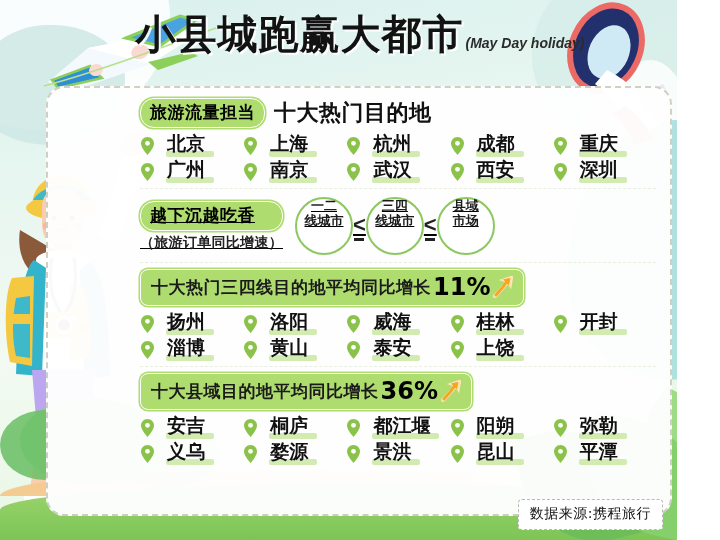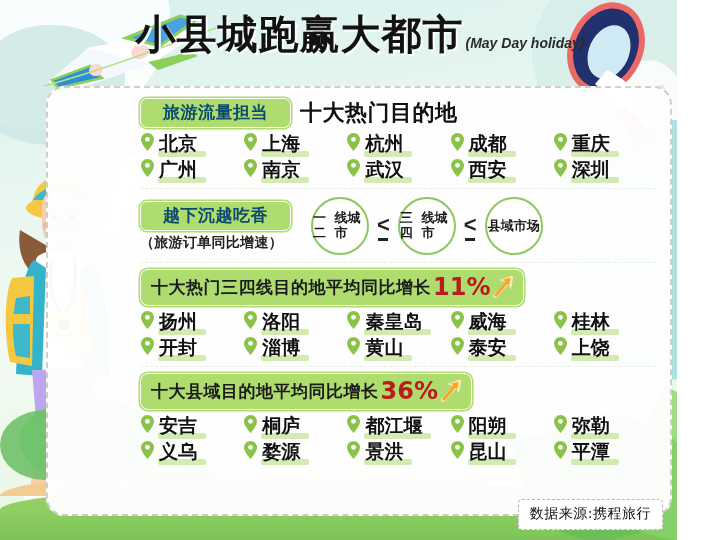--- a/index.html
+++ b/index.html
@@ -64,54 +64,54 @@
   .panel{position:absolute;left:46px;top:86px;width:626px;height:430px;
          background:#ffffff;border:2px dashed #cfcfc4;border-radius:18px;
          opacity:.97;z-index:4;}
   .panel-inner{position:absolute;left:46px;top:86px;width:626px;height:430px;z-index:5;
                padding:12px 16px 10px 94px;}
 
   .section{position:relative;}
   .divider{height:0;border-top:1px dashed #e8efe0;margin:7px 0 6px 0;}
 
   .hdr-row{display:flex;align-items:center;gap:9px;margin-bottom:5px;}
-  .badge{display:inline-block;background:#aedc6f;color:#0c4a6e;font-weight:bold;
-         font-size:17px;line-height:1;padding:5px 22px 6px;border-radius:7px;
+  .badge{display:inline-block;background:#aedc6f;color:#000000;font-weight:bold;
+         font-size:17px;line-height:1;padding:5px 9px 6px;border-radius:14px;
          border:1.5px solid #ffffff;box-shadow:0 0 0 1.5px #aedc6f;
          letter-spacing:.5px;font-family:"DejaVu Sans","Liberation Sans",sans-serif;}
   .hdr-text{font-size:22px;font-weight:bold;color:#111;letter-spacing:.5px;
             font-family:"DejaVu Sans","Liberation Sans",sans-serif;}
 
   .wide-badge{display:inline-flex;align-items:center;background:#aedc6f;border-radius:8px;
               border:1.5px solid #ffffff;box-shadow:0 0 0 1.5px #aedc6f;
               padding:5px 10px 6px;}
   .wide-badge .wb-text{font-size:17px;font-weight:bold;color:#1b1b1b;letter-spacing:.5px;
               font-family:Liberation Serif, serif;}
-  .wide-badge .wb-pct{font-size:24px;font-weight:bold;color:#b91c1c;line-height:1;
+  .wide-badge .wb-pct{font-size:24px;font-weight:bold;color:#000000;line-height:1;
               margin-left:2px;font-family:"DejaVu Sans","Liberation Sans",sans-serif;}
   .arrow-icon{width:22px;height:22px;margin-left:1px;}
 
   
   .city-grid{display:grid;grid-template-columns:repeat(5,1fr);row-gap:4px;margin-top:5px;}
-  .city{display:flex;align-items:flex-start;gap:3px;}
+  .city{display:flex;align-items:flex-end;gap:11px;}
   .pin{width:15px;height:18px;flex:0 0 auto;}
   .city-name{position:relative;font-size:19px;font-weight:bold;color:#111;line-height:1;
              padding:1px 3px 2px 1px;
              font-family:"DejaVu Sans","Liberation Sans",sans-serif;}
   .city-name::after{content:"";position:absolute;left:0;right:-6px;bottom:-2px;height:6px;
              background:#c9e8a2;opacity:.85;z-index:-1;border-radius:2px;}
   .city-name{z-index:0;}
 
   
-  .tier-row{display:flex;align-items:center;gap:8px;}
+  .tier-row{display:flex;align-items:center;gap:0;text-decoration:underline;}
   .tier-left{display:flex;flex-direction:column;gap:3px;margin-right:12px;}
   .sub-note{font-size:14px;color:#222;font-weight:bold;letter-spacing:.3px;
             font-family:"DejaVu Sans","Liberation Sans",sans-serif;}
   .circle{width:58px;height:58px;border-radius:50%;border:2.5px solid #8cc85f;
-          display:flex;flex-direction:row;align-items:center;justify-content:center;
+          display:flex;flex-direction:column;align-items:center;
           background:#ffffff;}
   .circle span{font-size:13px;font-weight:bold;color:#1b1b1b;line-height:1.15;
           font-family:"DejaVu Sans","Liberation Sans",sans-serif;}
   .lt{font-size:22px;font-weight:bold;color:#222;position:relative;padding-bottom:3px;}
   .lt::after{content:"";position:absolute;left:1px;right:2px;bottom:0;height:2.5px;background:#222;}
 
   
   .source{position:absolute;right:14px;bottom:10px;z-index:8;
           background:#ffffff;border:1.5px dashed #b9b9ae;border-radius:4px;
           padding:5px 11px 6px;font-size:14px;font-weight:normal;color:#111;
@@ -349,27 +349,20 @@
               <path d="M7.5 0C3.9 0 1 2.9 1 6.5 1 11 7.5 18 7.5 18S14 11 14 6.5C14 2.9 11.1 0 7.5 0z" fill="#8bc34a"></path>
               <circle cx="7.5" cy="6.3" r="2.4" fill="#fff"></circle>
             </svg>
           <span class="city-name">洛阳</span>
         </div>
         <div class="city">
           <svg class="pin" viewBox="0 0 15 18">
               <path d="M7.5 0C3.9 0 1 2.9 1 6.5 1 11 7.5 18 7.5 18S14 11 14 6.5C14 2.9 11.1 0 7.5 0z" fill="#8bc34a"></path>
               <circle cx="7.5" cy="6.3" r="2.4" fill="#fff"></circle>
             </svg>
-          <span class="city-name">秦皇岛</span>
-        </div>
-        <div class="city">
-          <svg class="pin" viewBox="0 0 15 18">
-              <path d="M7.5 0C3.9 0 1 2.9 1 6.5 1 11 7.5 18 7.5 18S14 11 14 6.5C14 2.9 11.1 0 7.5 0z" fill="#8bc34a"></path>
-              <circle cx="7.5" cy="6.3" r="2.4" fill="#fff"></circle>
-            </svg>
           <span class="city-name">威海</span>
         </div>
         <div class="city">
           <svg class="pin" viewBox="0 0 15 18">
               <path d="M7.5 0C3.9 0 1 2.9 1 6.5 1 11 7.5 18 7.5 18S14 11 14 6.5C14 2.9 11.1 0 7.5 0z" fill="#8bc34a"></path>
               <circle cx="7.5" cy="6.3" r="2.4" fill="#fff"></circle>
             </svg>
           <span class="city-name">桂林</span>
         </div>
         <div class="city">

